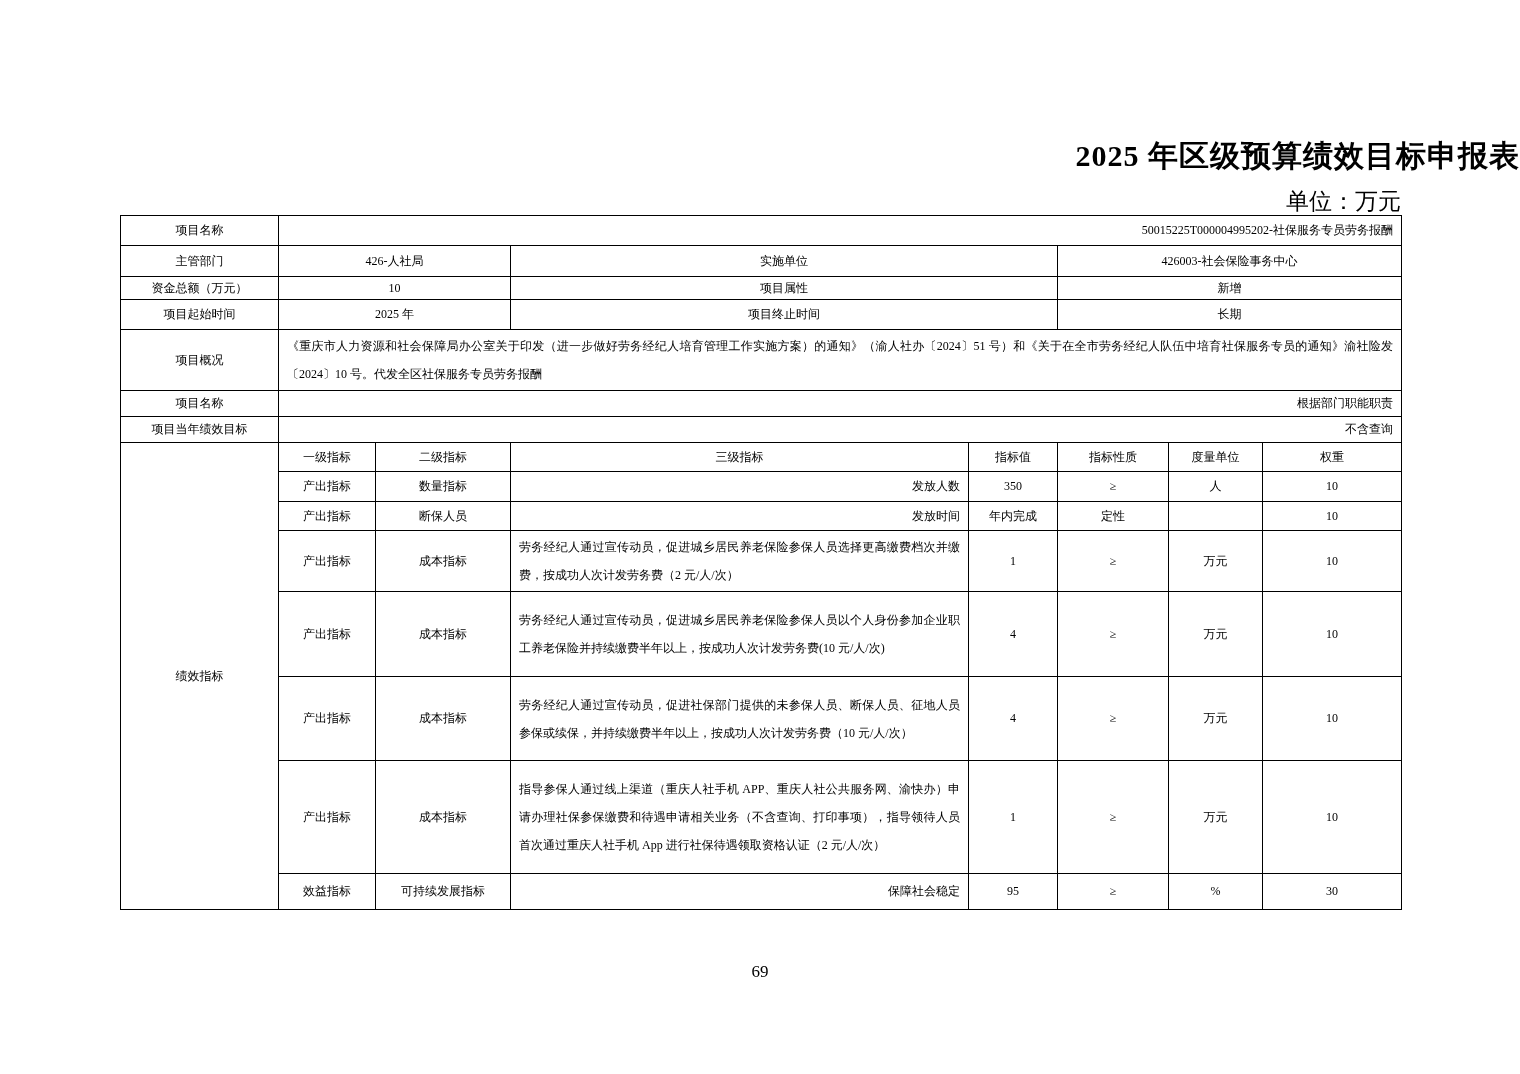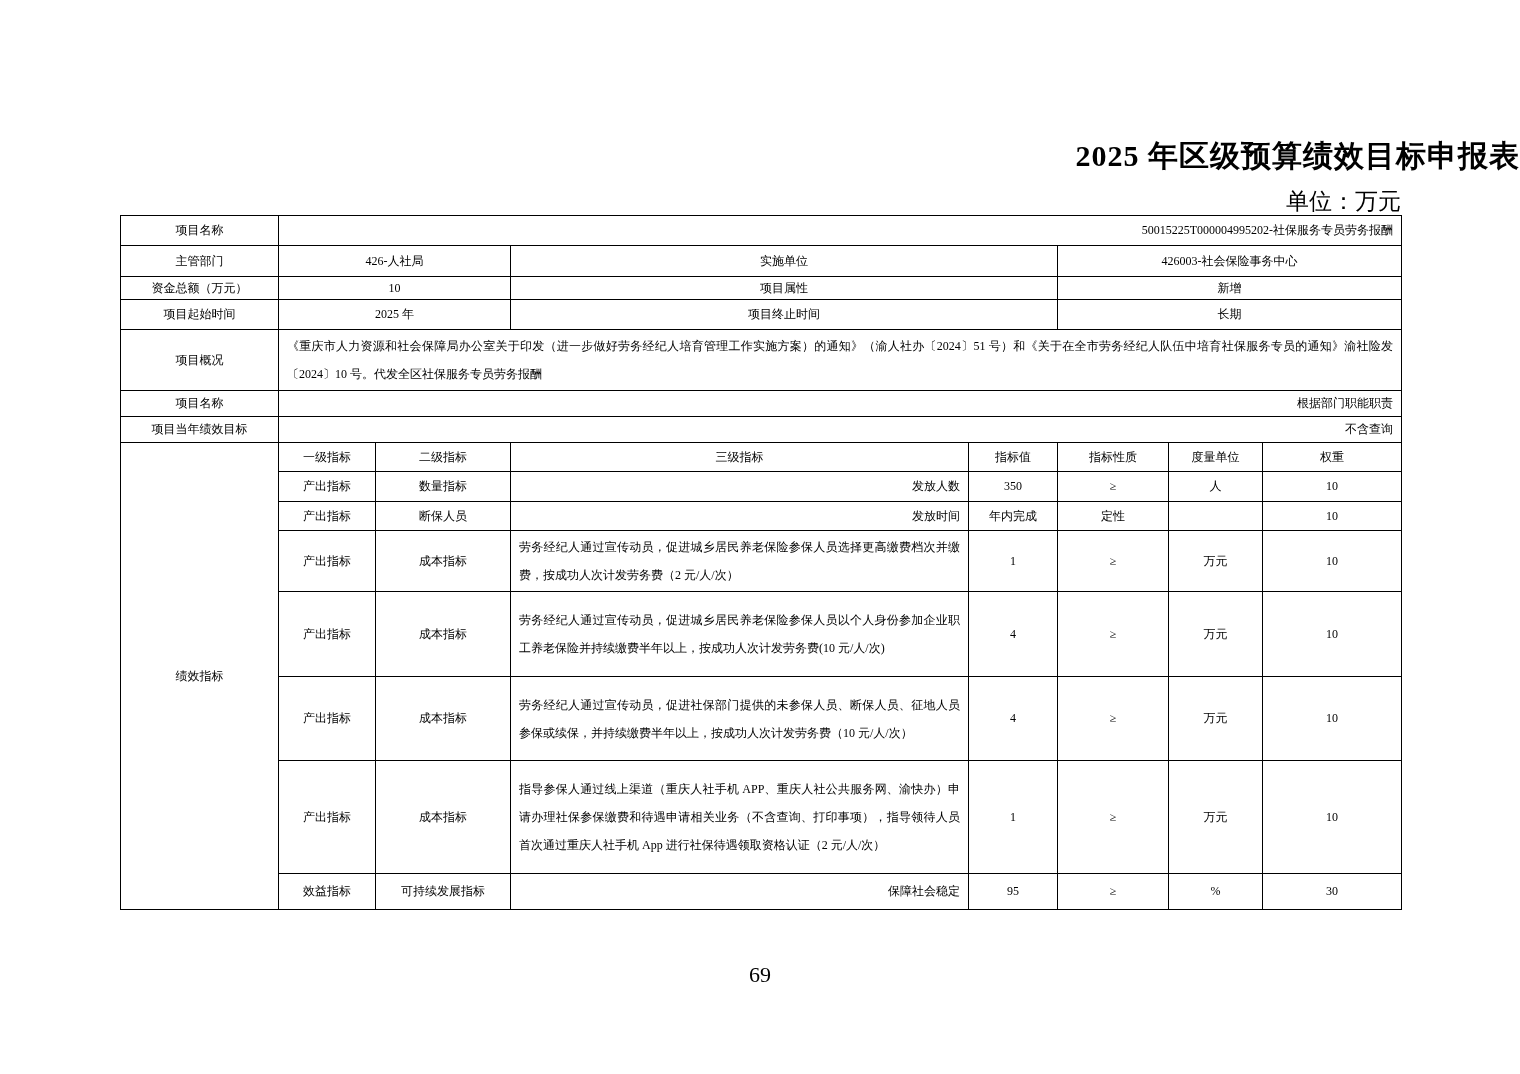--- a/index.html
+++ b/index.html
@@ -22,21 +22,21 @@
   }
   table.main td {
     border:1px solid #000; padding:2px 8px; vertical-align:middle;
     overflow:hidden;
   }
   .c { text-align:center; }
   .l { text-align:right; }
   .just { text-align:justify; line-height:28px;margin-left:20px; }
   .page-num {
     position:absolute; top:962px; left:0; width:100%;
-    text-align:center; font-size:22px;
+    text-align:center; font-size:17px;
   }
 </style>
 </head>
 <body>
 
 <div class="page-title">2025 年区级预算绩效目标申报表</div>
 <div class="unit-note">单位：万元</div>
 
 <table class="main">
   <colgroup>

